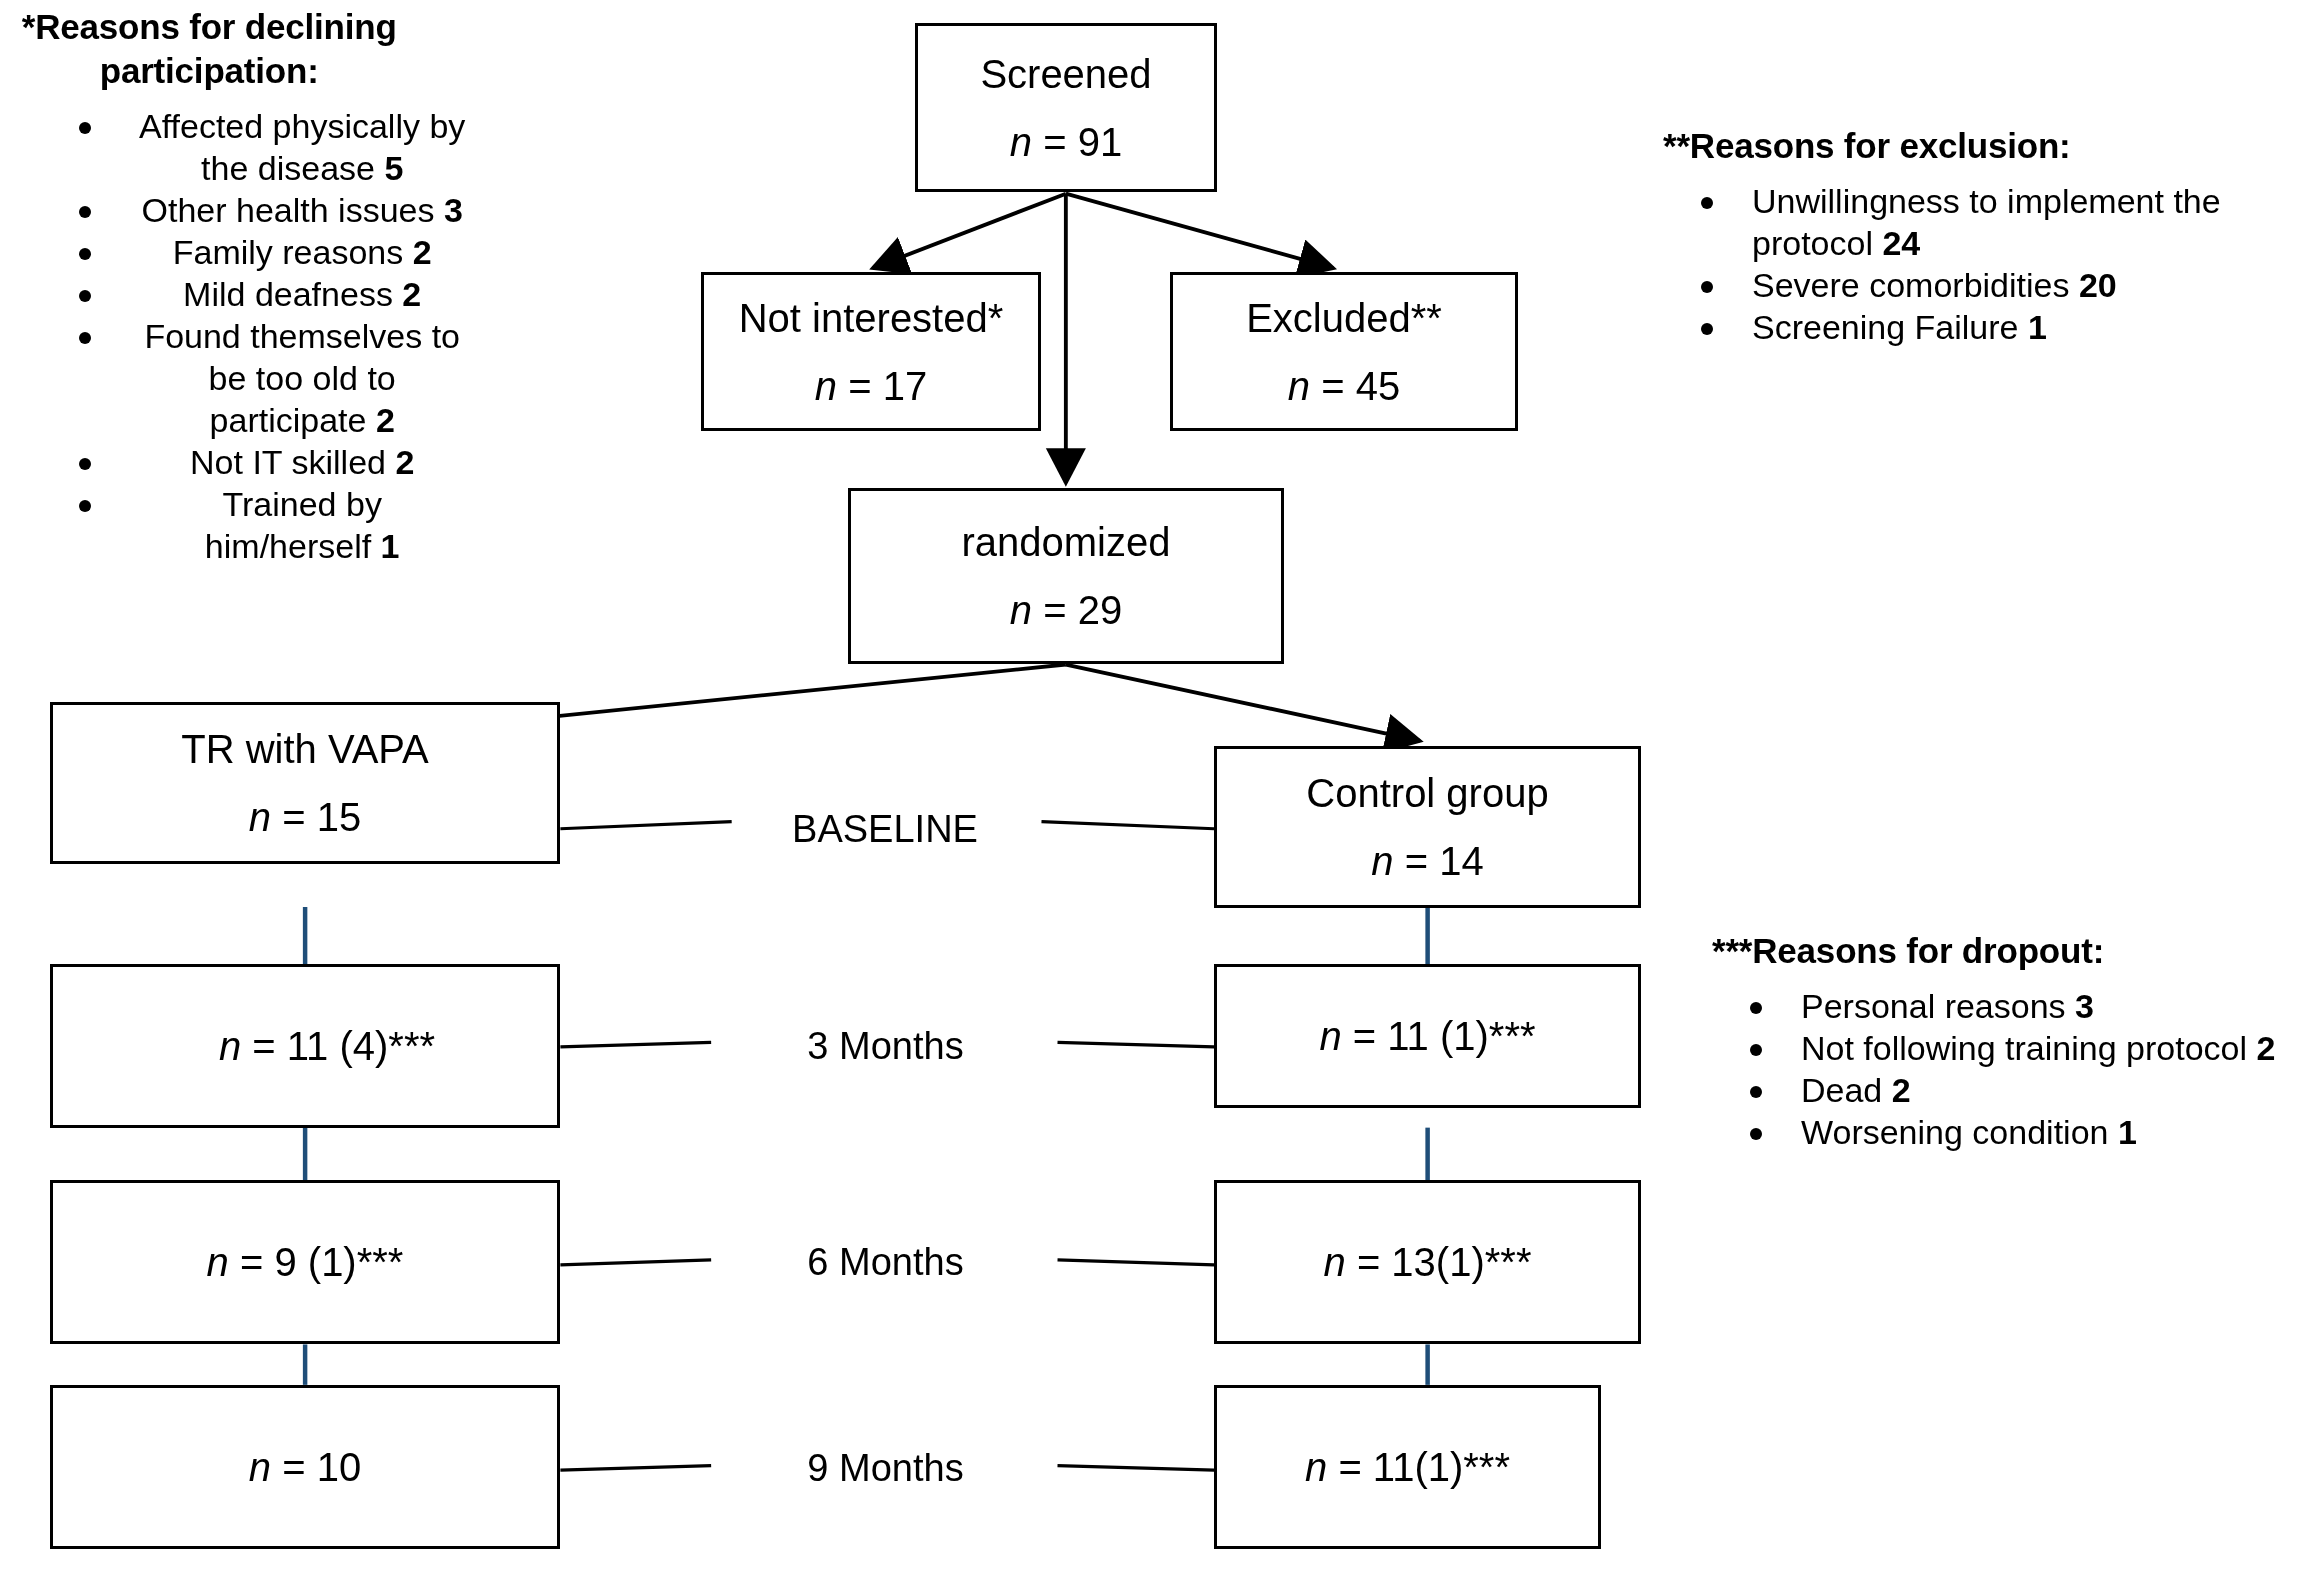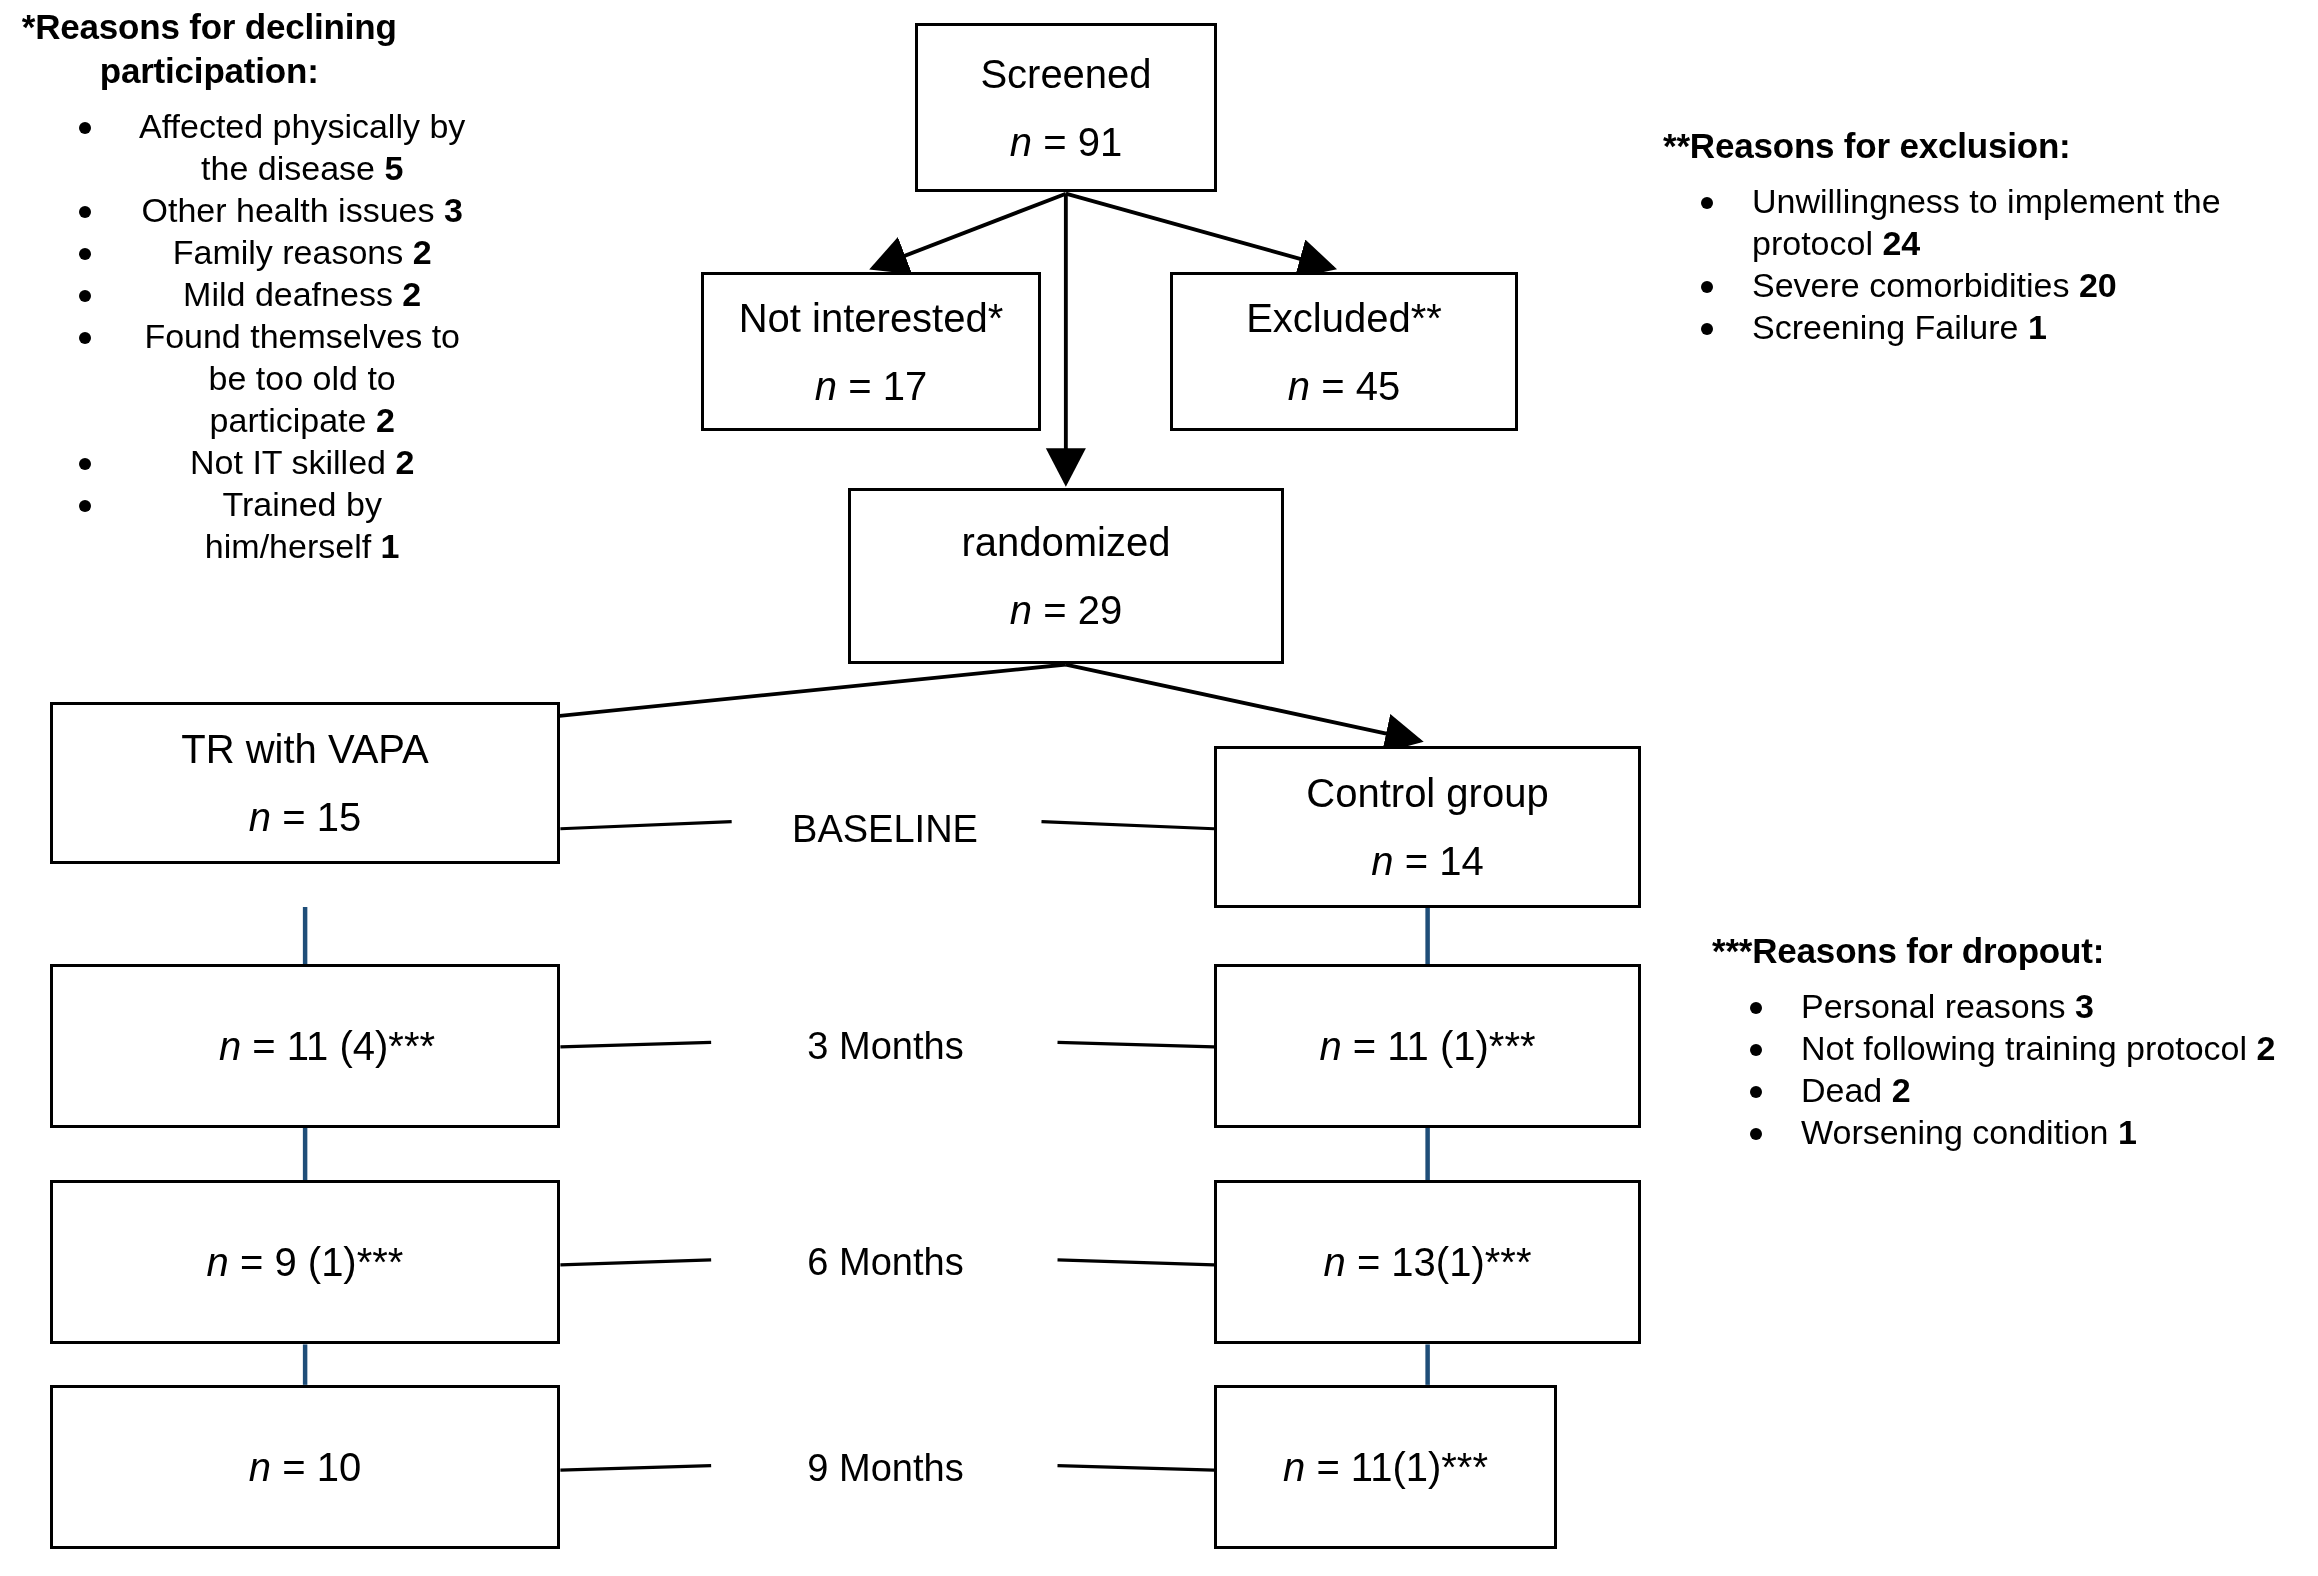--- a/index.html
+++ b/index.html
@@ -70,25 +70,25 @@
   .node .gap{height:14px;}
 
   #n-screened{left:915px;top:23px;width:302px;height:169px;}
   #n-notinterested{left:701px;top:272px;width:340px;height:159px;}
   #n-excluded{left:1170px;top:272px;width:348px;height:159px;}
   #n-randomized{left:848px;top:488px;width:436px;height:176px;}
 
   #n-arm-tr{left:50px;top:702px;width:510px;height:162px;}
   #n-arm-ctl{left:1214px;top:746px;width:427px;height:162px;}
   #n-tr-3{left:50px;top:964px;width:510px;height:164px;padding-left:44px;}
-  #n-ctl-3{left:1214px;top:964px;width:427px;height:164px;}
+  #n-ctl-3{left:1214px;top:964px;width:427px;height:144px;}
   #n-tr-6{left:50px;top:1180px;width:510px;height:164px;}
   #n-ctl-6{left:1214px;top:1180px;width:427px;height:164px;}
   #n-tr-9{left:50px;top:1385px;width:510px;height:164px;}
-  #n-ctl-9{left:1214px;top:1385px;width:343px;height:164px;}
+  #n-ctl-9{left:1214px;top:1385px;width:387px;height:164px;}
 
   
   .tp-label{
     position:absolute;
     font-size:38px;
     line-height:38px;
     text-align:center;
     white-space:nowrap;
   }
   #tp-baseline{left:686px;top:810px;width:398px;}

